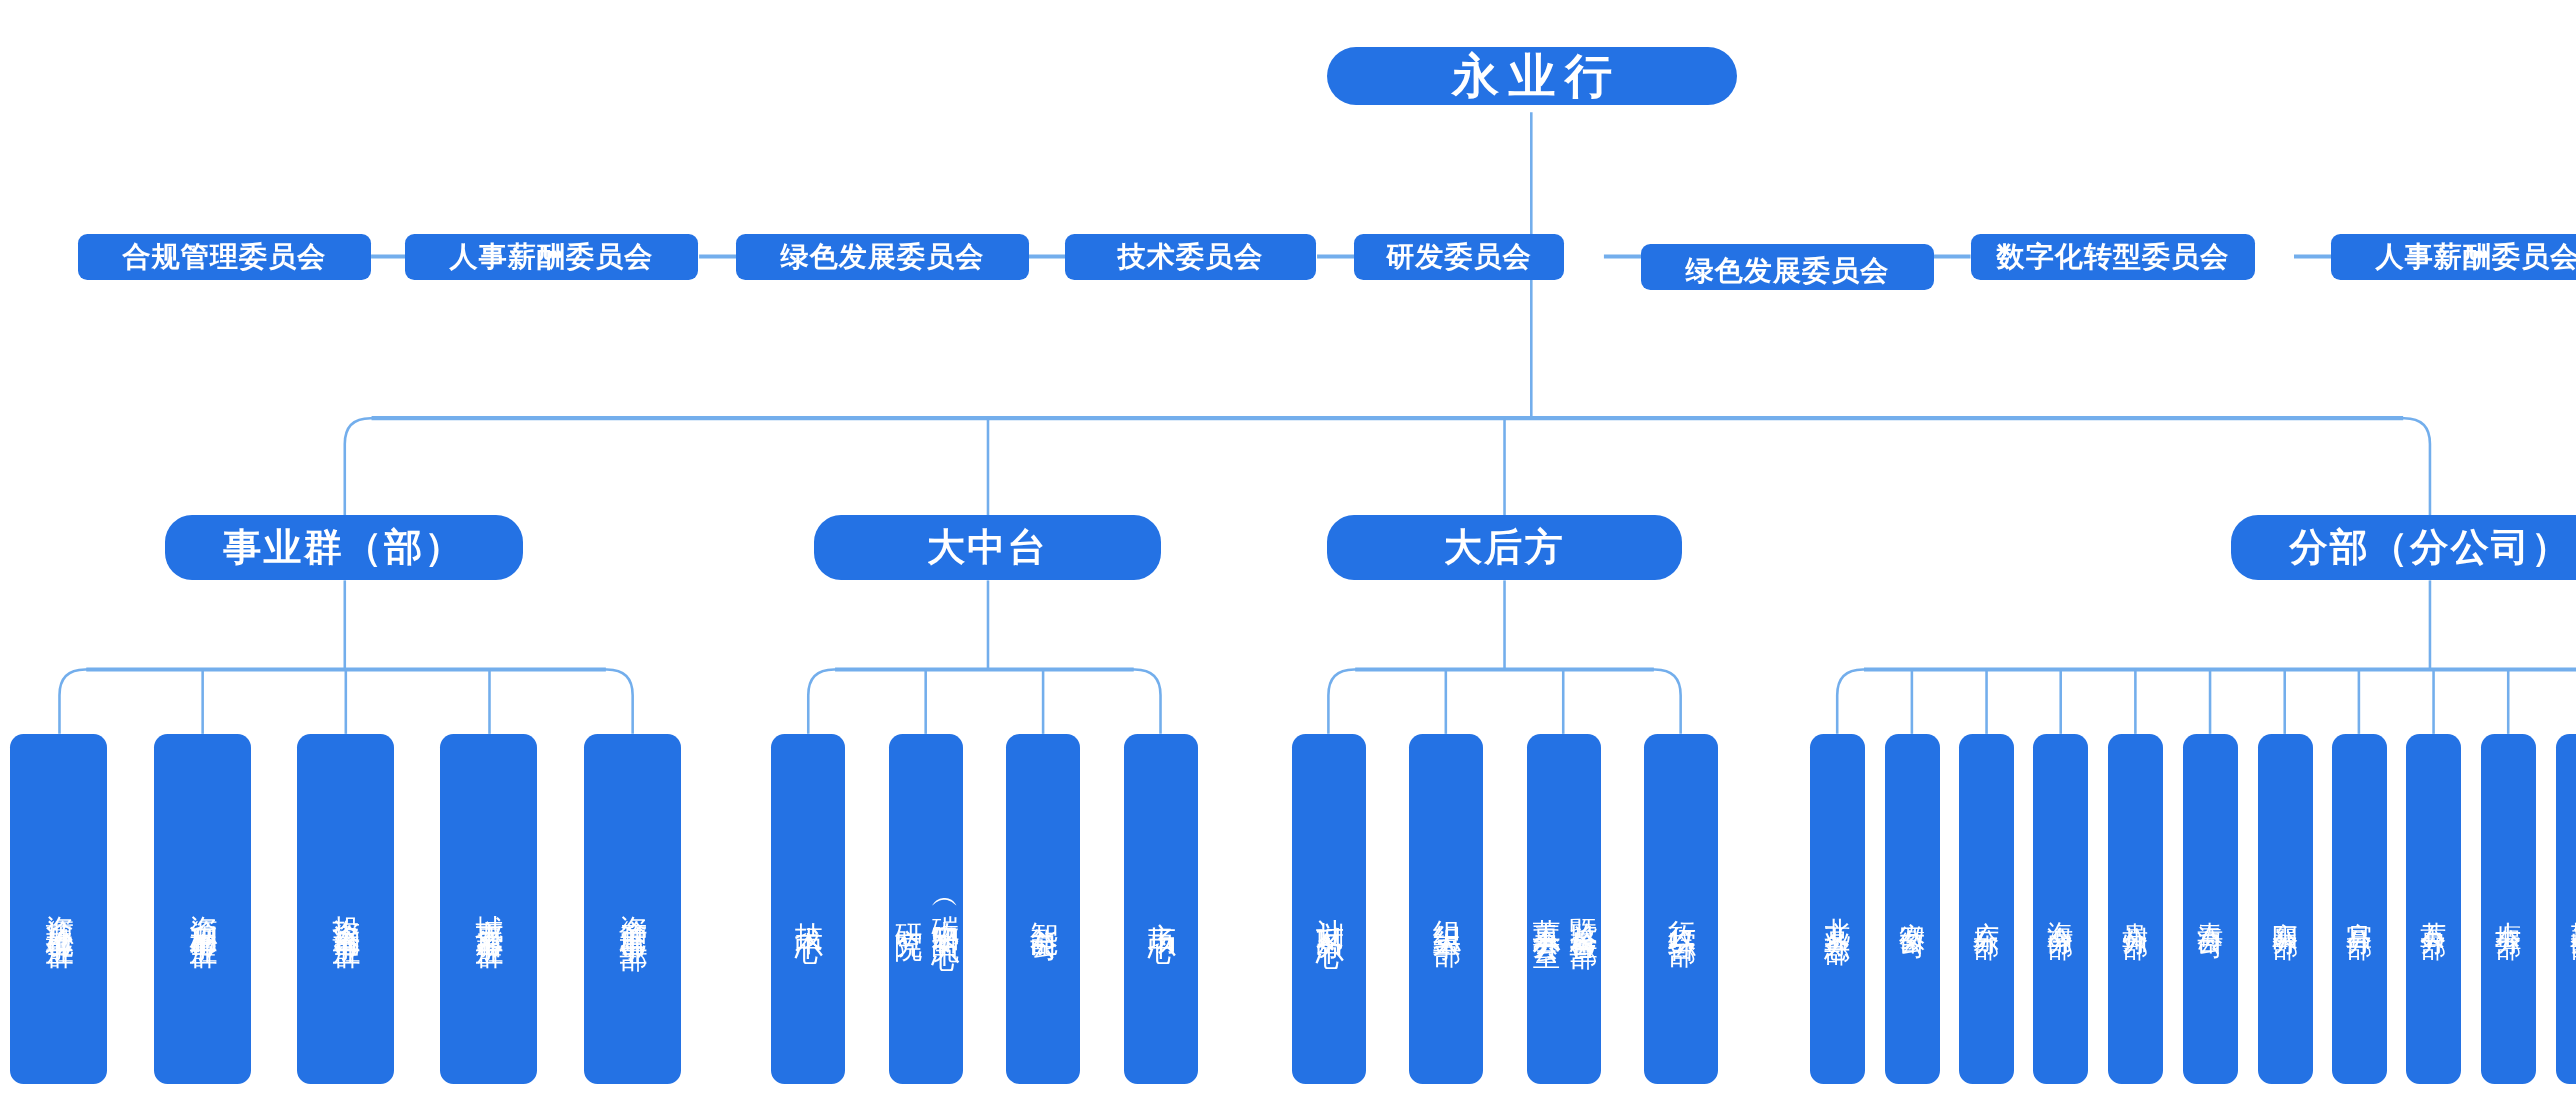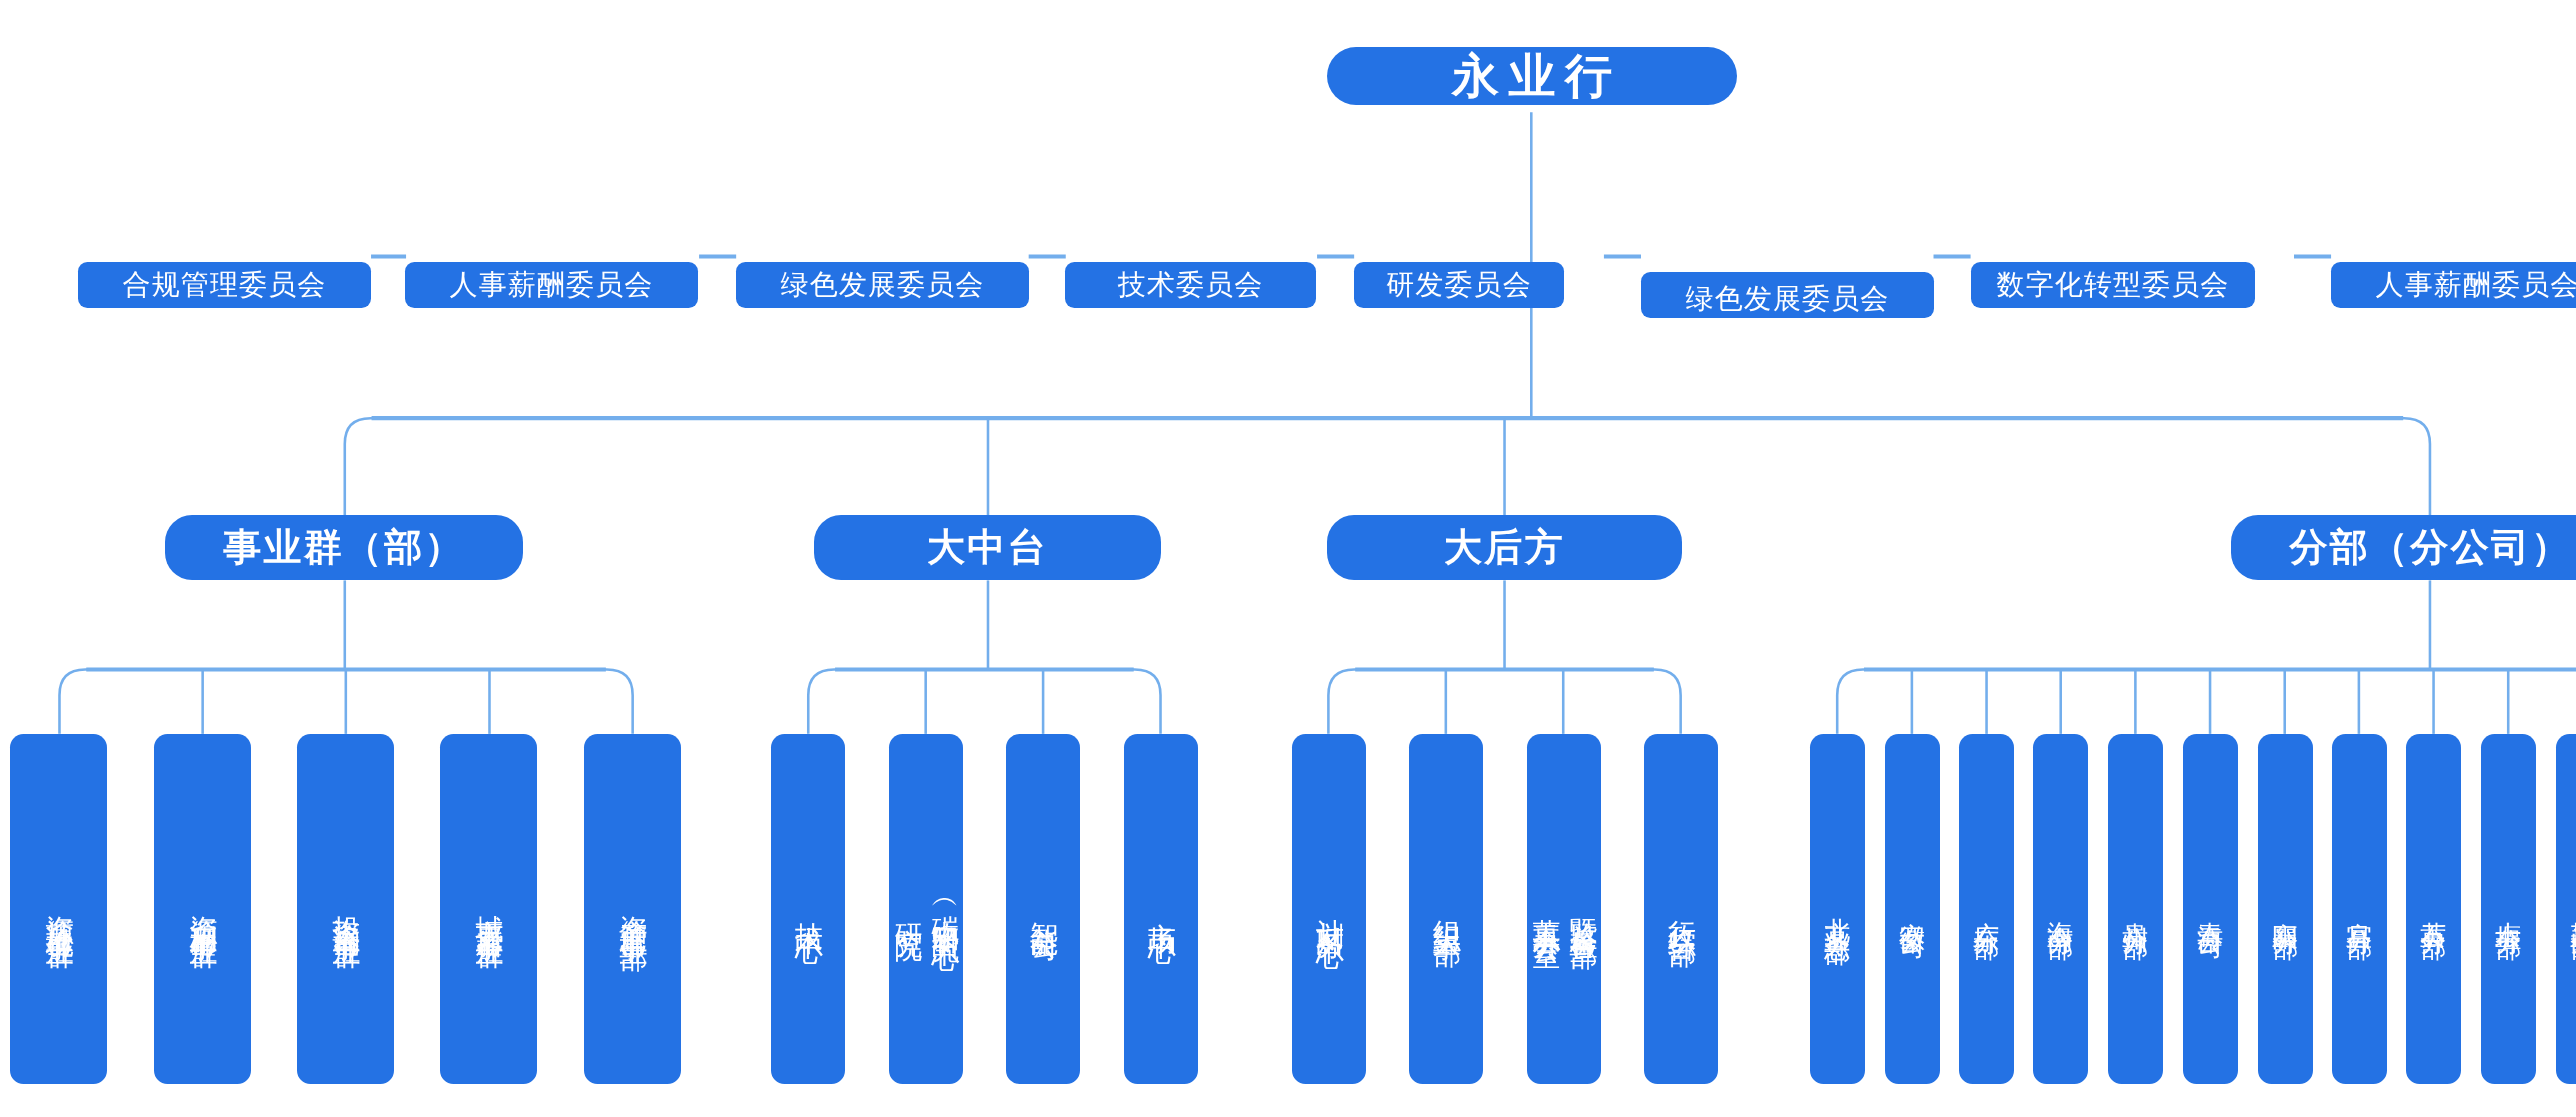--- a/index.html
+++ b/index.html
@@ -31,23 +31,22 @@
   .root-node{
     border-radius:30px;
     font-size:47px;
     font-weight:700;
     letter-spacing:0.20em;
     text-indent:0.20em;
   }
   .committee-node{
     border-radius:9.3px;
     font-size:28px;
-    font-weight:400;
+    font-weight:700;
     letter-spacing:0.04em;
-    margin-top:28px;
   }
   .header-node{
     border-radius:27px;
     font-size:38px;
     font-weight:700;
     letter-spacing:0.06em;
   }
   .child-node{
     border-radius:13.4px;
     font-weight:500;

